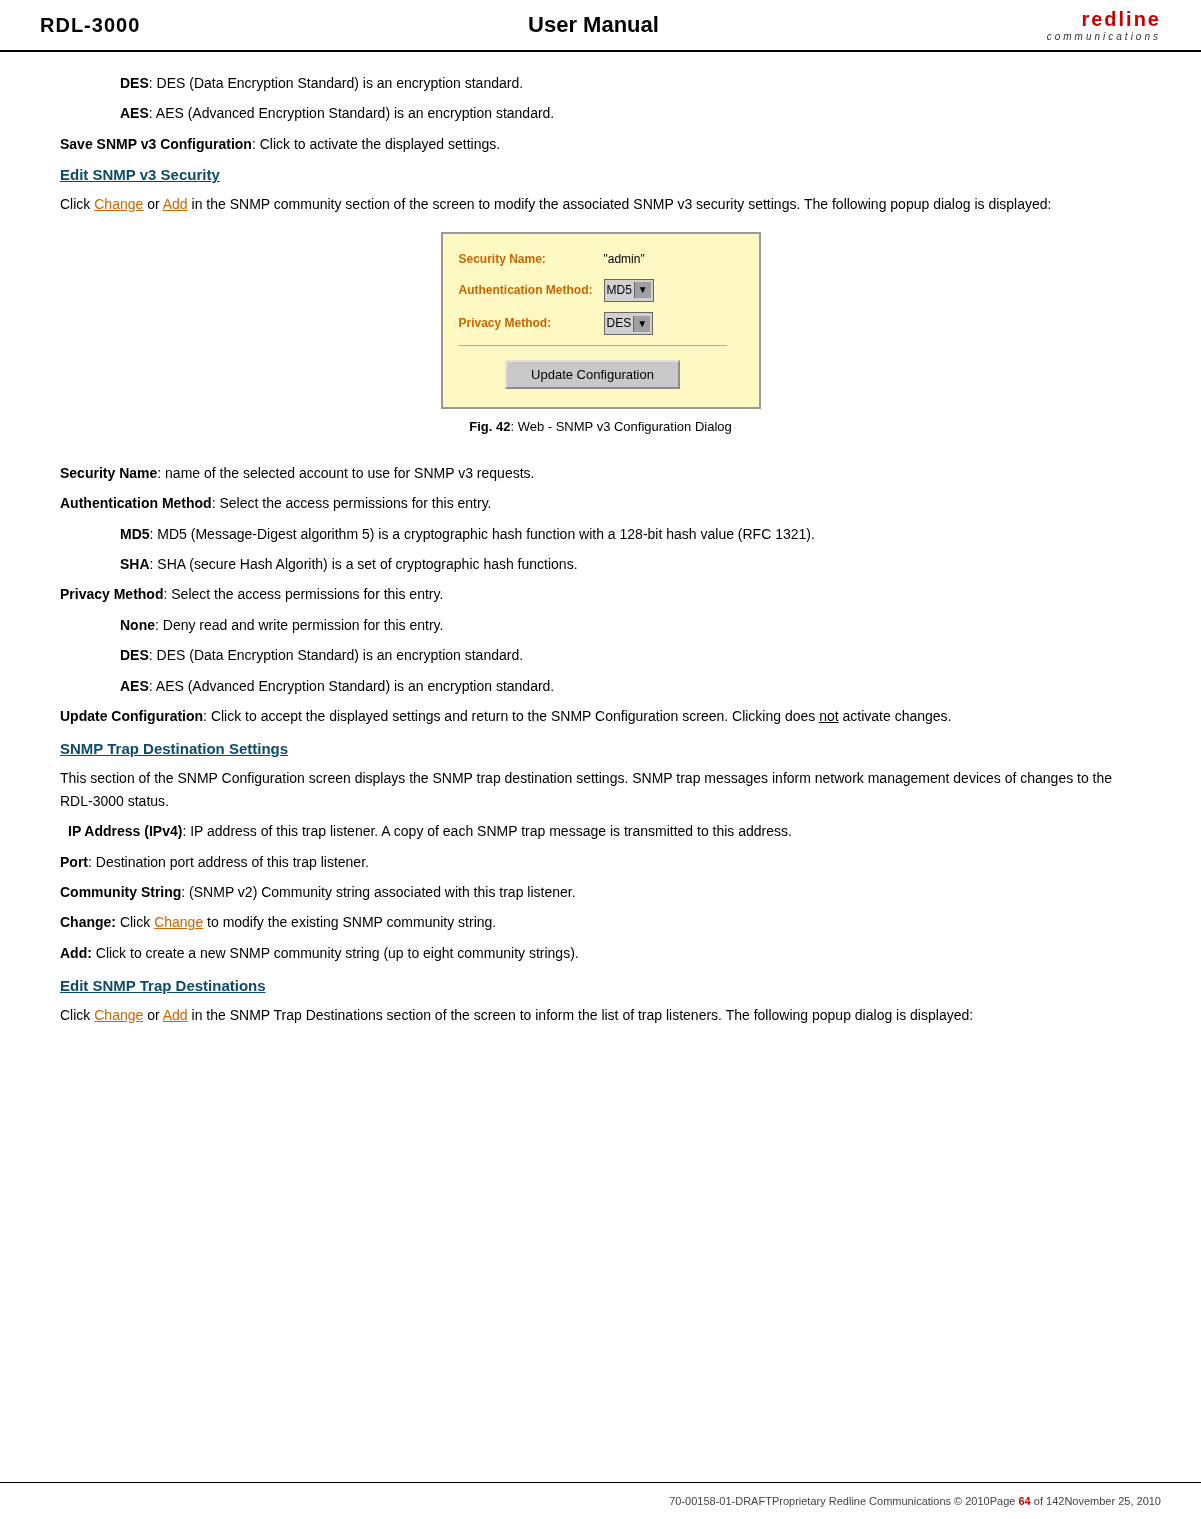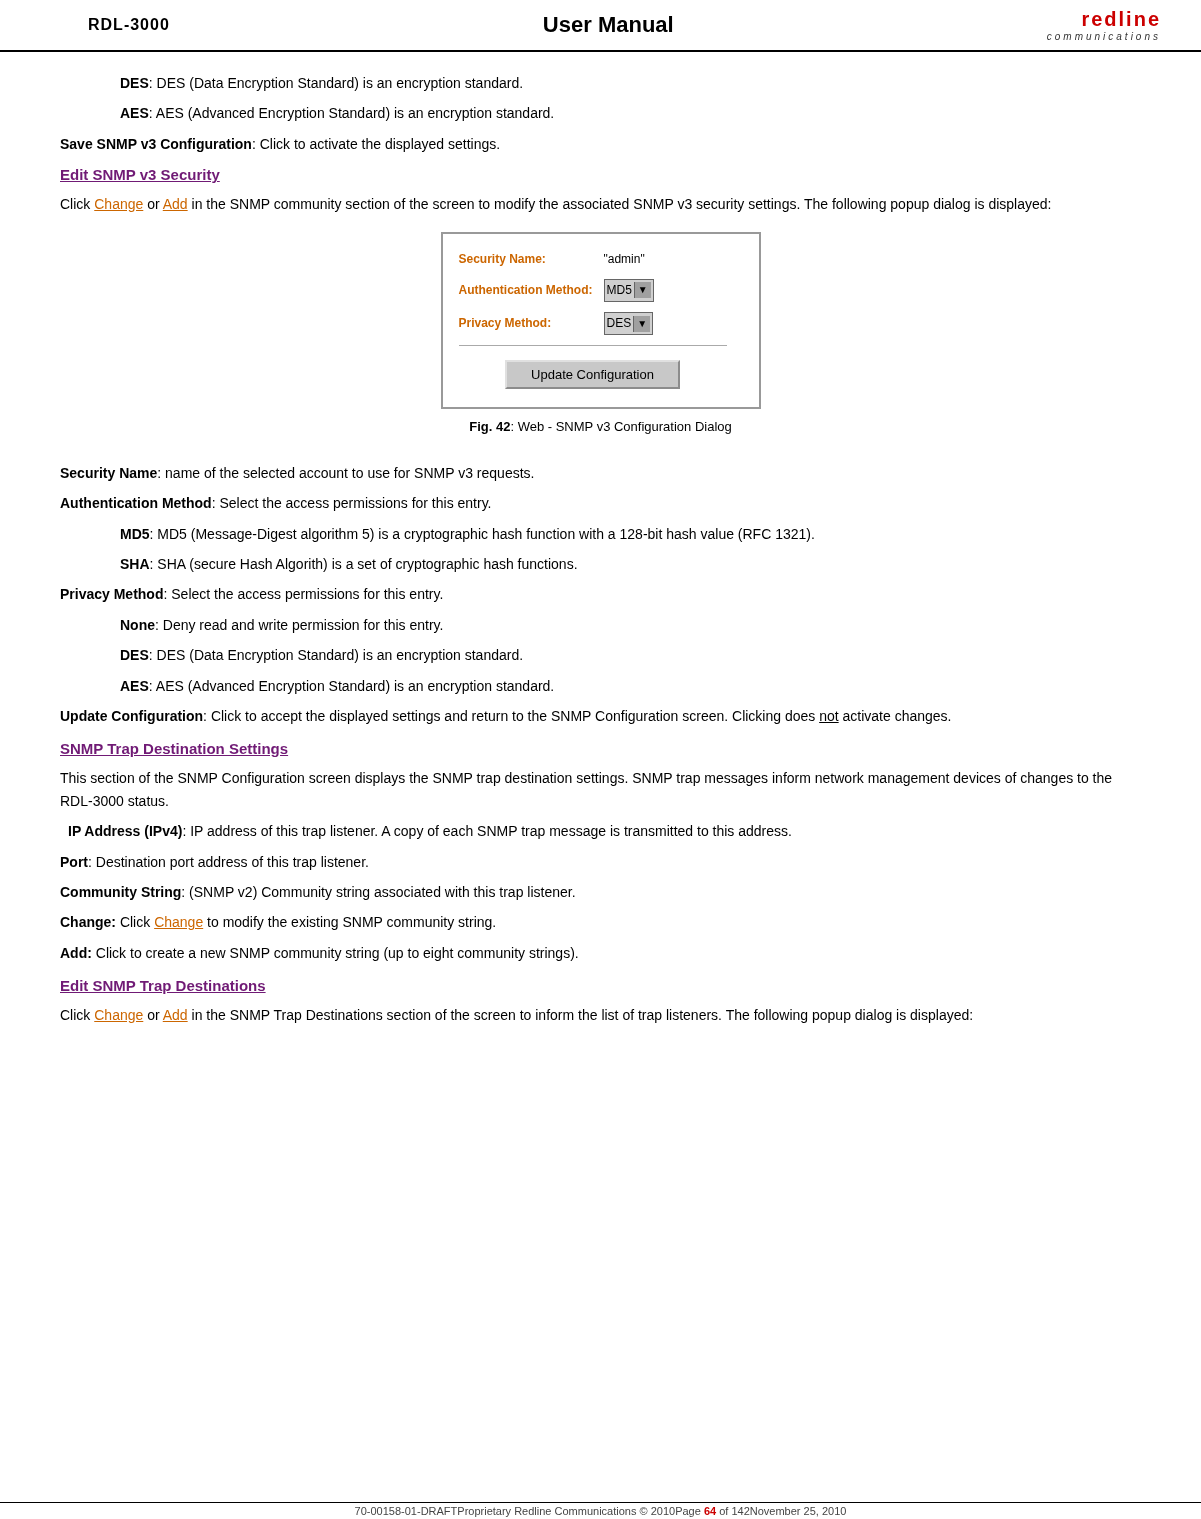--- a/index.html
+++ b/index.html
@@ -15,24 +15,23 @@
 
     
     .header {
       display: flex;
       justify-content: space-between;
       align-items: center;
       border-bottom: 2px solid #000;
       padding: 8px 40px 8px 40px;
     }
     .header-title-left {
-      font-size: 16px;
+      font-size: 20px;
       font-weight: bold;
       letter-spacing: 1px;
-      margin-left: 48px;
     }
     .header-title-right {
       font-size: 22px;
       font-weight: bold;
     }
     .logo-area {
       display: flex;
       flex-direction: column;
       align-items: flex-end;
     }
@@ -56,21 +55,21 @@
     }
 
     .indent1 {
       margin-left: 60px;
     }
 
     p { margin-bottom: 8px; }
 
     .bold { font-weight: bold; }
     .section-heading {
-      color: #701a75;
+      color: #0c4a6e;
       font-weight: bold;
       font-size: 15px;
       margin-bottom: 6px;
       text-decoration: underline;
       cursor: pointer;
     }
     .link-text {
       color: #cc6600;
       text-decoration: underline;
       cursor: pointer;
@@ -91,21 +90,21 @@
     }
     .dialog-title-bar {
       background: #4477cc;
       color: #fff;
       font-weight: bold;
       font-size: 13px;
       padding: 6px 10px;
       text-align: center;
     }
     .dialog-body {
-      background: #ffffff;
+      background: #fef9c3;
       padding: 16px 32px 10px 16px;
     }
     .dialog-row {
       display: flex;
       align-items: center;
       margin-bottom: 10px;
     }
     .dialog-label {
       color: #cc6600;
       font-weight: bold;
@@ -155,22 +154,22 @@
     }
 
     
     .footer {
       position: absolute;
       bottom: 0;
       left: 0;
       right: 0;
       border-top: 1px solid #000;
       display: flex;
-      justify-content: center;
-      padding: 2px 40px;
+      justify-content: flex-end;
+      padding: 12px 40px;
       font-size: 11px;
       color: #444;
       margin-top: 32px;
     }
     .footer-page {
       font-size: 11px;
     }
     .footer-page strong {
       color: #cc0000;
     }

